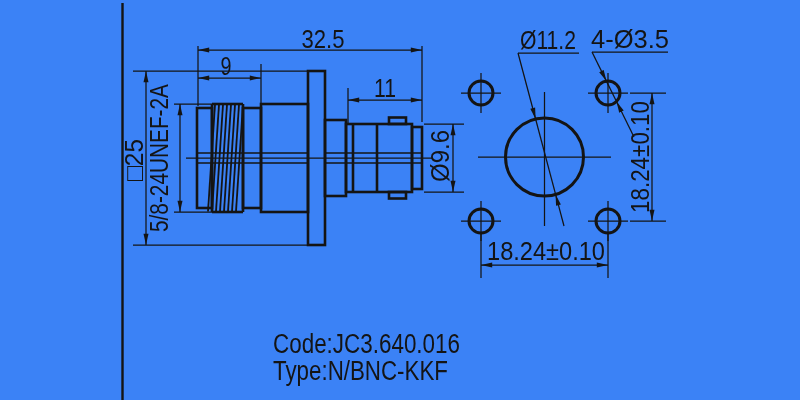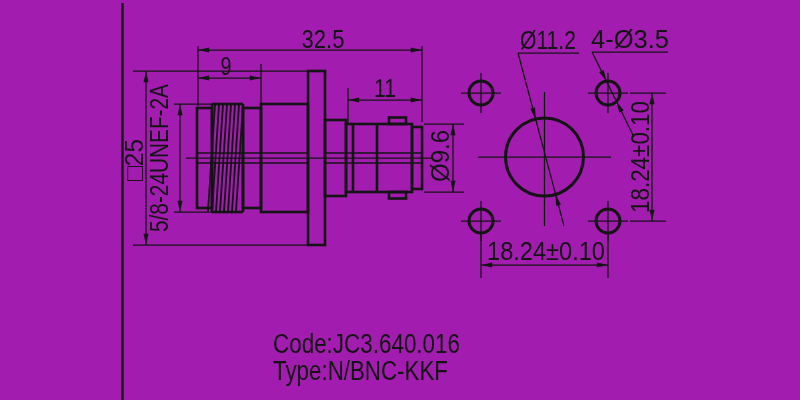--- a/index.html
+++ b/index.html
@@ -1,16 +1,16 @@
 <!DOCTYPE html>
 <html><head>
 <meta charset="utf-8">
 <style>
   html,body{margin:0;padding:0;background:#ffffff;}
-  .stage{width:800px;height:400px;position:relative;background:#a21caf;overflow:hidden;}
+  .stage{width:800px;height:400px;position:relative;background:#3b82f6;overflow:hidden;}
   svg{display:block;}
   text{font-family:"Liberation Sans","DejaVu Sans",sans-serif;fill:#141414;}
   .dimtxt{font-size:26px;}
   .foottxt{font-size:27px;}
   .outline{stroke:#141414;stroke-width:2.6;fill:none;}
   .thin{stroke:#141414;stroke-width:1.25;fill:none;}
   .bore{stroke:#141414;stroke-width:1.6;fill:none;}
   .hatch{stroke:#141414;stroke-width:1.8;fill:none;}
   .bold3{stroke:#141414;stroke-width:3;fill:none;}
 </style>

